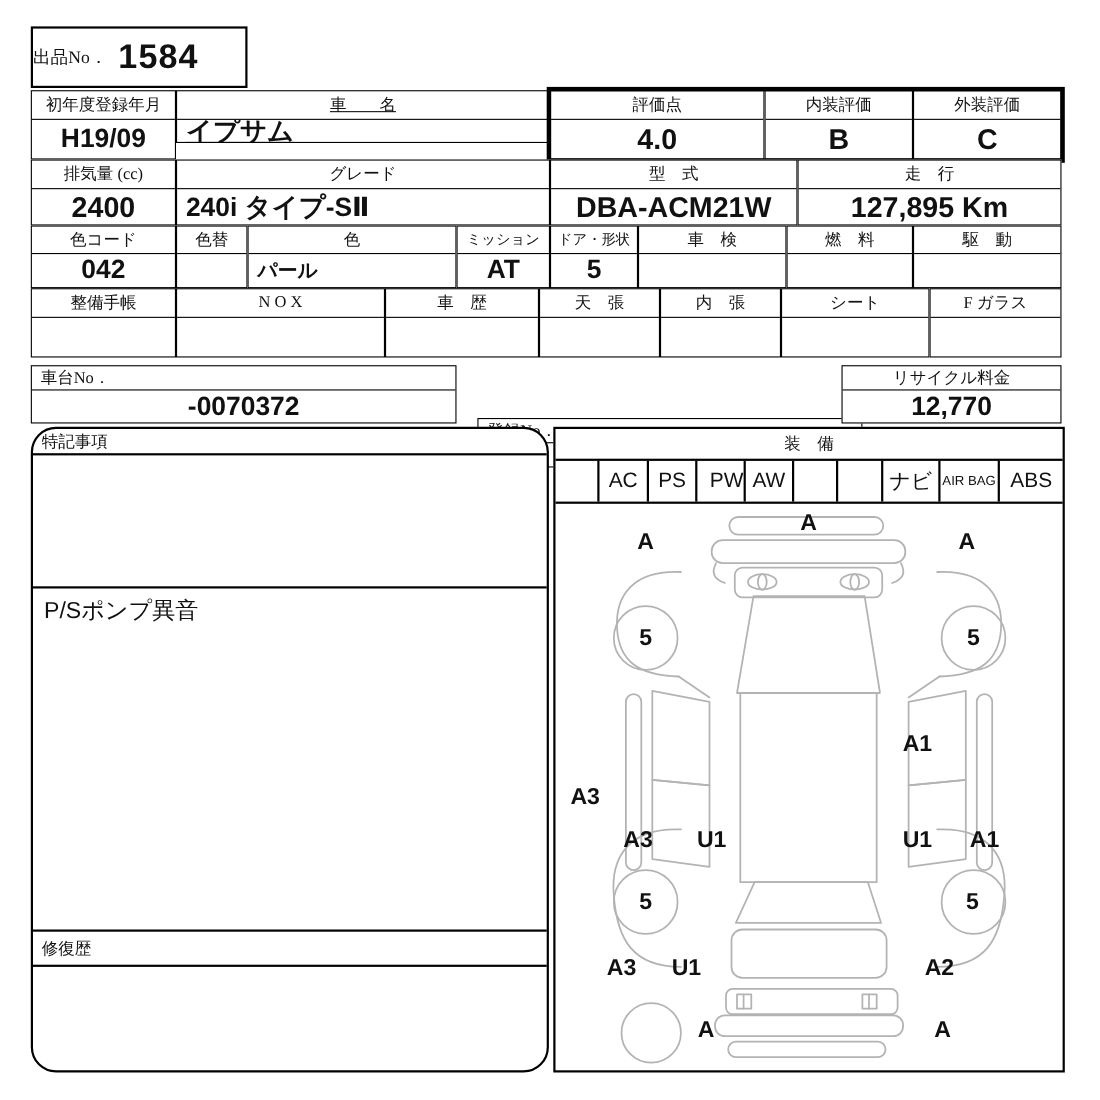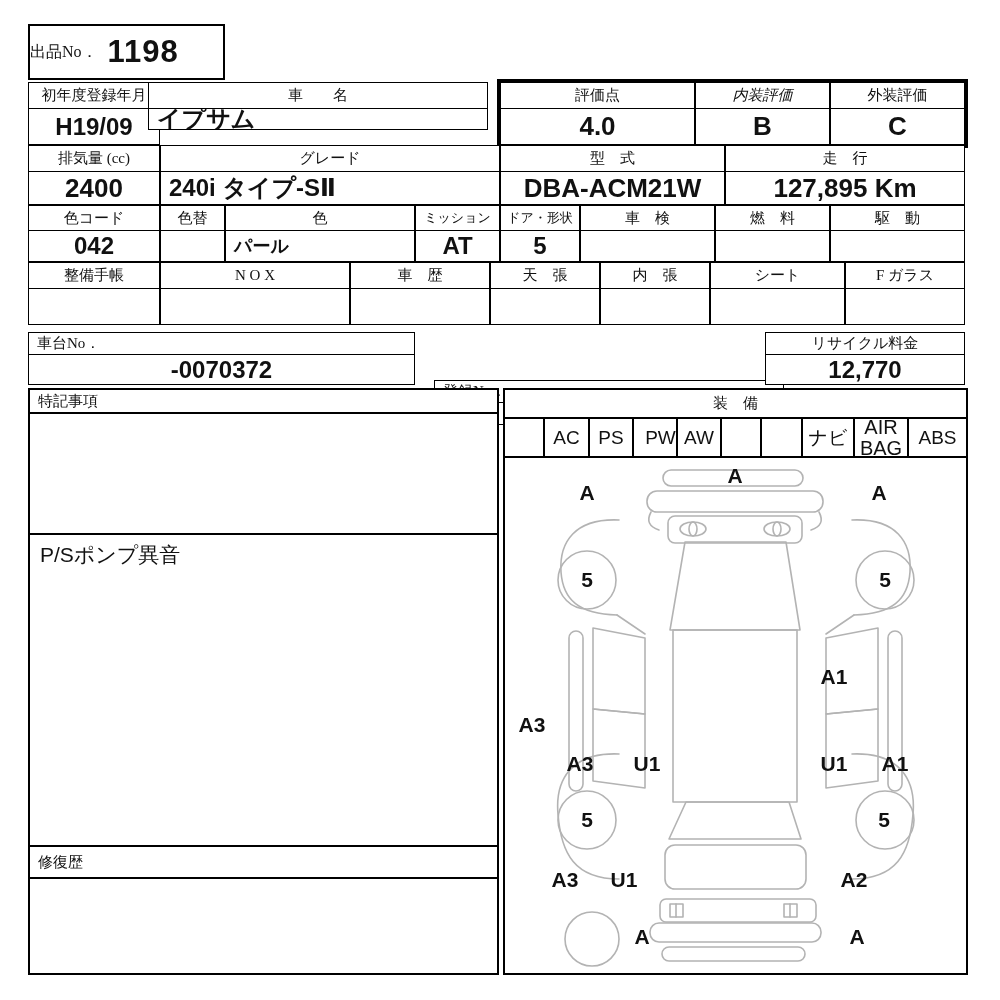--- a/index.html
+++ b/index.html
@@ -33,46 +33,46 @@
   .bline{border-bottom:2px solid #000;}
   .psnote{font-size:21px;padding:6px 10px;}
   
   .rightcol{border:2px solid #000;display:flex;flex-direction:column;background:#fff;}
   .equipHeader{height:29px;border-bottom:2px solid #000;box-sizing:border-box;display:flex;align-items:center;justify-content:center;
                font-family:"Liberation Serif","DejaVu Serif",serif;font-size:15px;}
   .equipRow{height:39px;border-bottom:2px solid #000;box-sizing:border-box;display:flex;}
   .ecell{box-sizing:border-box;border-right:2px solid #000;display:flex;align-items:center;justify-content:center;
          font-size:19px;white-space:nowrap;overflow:hidden;}
   .ecell:last-child{border-right:none;}
-  .ecell.small{white-space:normal;font-size:20px;line-height:1.05;text-align:center;font-stretch:condensed;}
+  .ecell.small{white-space:normal;font-size:12px;line-height:1.05;text-align:center;font-stretch:condensed;}
   .diagram{position:relative;flex:1;}
   .dlabel{position:absolute;transform:translate(-50%,-50%);font-weight:bold;font-size:21px;white-space:nowrap;}
 </style>
 </head>
 <body>
 
 <div class="abs lotbox" style="left:28px;top:24px;width:197px;height:56px;">
   <span class="lbl">出品No．</span>
-  <span class="val">1198</span>
+  <span class="val">1584</span>
 </div>
 
 <div class="cell" style="left:28px;top:82px;width:132px;height:63px;">
   <div class="ch" style="height:26px;">初年度登録年月</div>
   <div class="cv">H19/09</div>
 </div>
-<div class="cell" style="left:148px;top:82px;width:340px;height:48px;">
+<div class="cell" style="left:160px;top:82px;width:340px;height:48px;text-decoration:underline;">
   <div class="ch" style="height:26px;">車　　名</div>
   <div class="cv left md">イプサム</div>
 </div>
 <div class="cell" style="left:500px;top:82px;width:195px;height:63px;">
   <div class="ch" style="height:26px;">評価点</div>
   <div class="cv big">4.0</div>
 </div>
 <div class="cell" style="left:695px;top:82px;width:135px;height:63px;">
-  <div class="ch" style="height:26px;font-style:italic;">内装評価</div>
+  <div class="ch" style="height:26px;">内装評価</div>
   <div class="cv big">B</div>
 </div>
 <div class="cell" style="left:830px;top:82px;width:135px;height:63px;">
   <div class="ch" style="height:26px;">外装評価</div>
   <div class="cv big">C</div>
 </div>
 <div class="abs evalFrame" style="left:497px;top:79px;width:471px;height:69px;"></div>
 
 <div class="cell" style="left:28px;top:145px;width:132px;height:60px;">
   <div class="ch" style="height:26px;">排気量 (cc)</div>
@@ -159,21 +159,21 @@
 </div>
 <div class="cell" style="left:434px;top:332px;width:350px;height:45px;margin-top:48px;">
   <div class="ch left" style="height:22px;">登録No．</div>
   <div class="cv"></div>
 </div>
 <div class="cell" style="left:765px;top:332px;width:200px;height:53px;">
   <div class="ch" style="height:22px;">リサイクル料金</div>
   <div class="cv">12,770</div>
 </div>
 
-<div class="abs leftcol" style="left:28px;top:388px;width:471px;height:587px;">
+<div class="abs leftcol" style="left:28px;top:388px;width:471px;height:587px;border-radius:23px;">
   <div class="seclabel" style="height:24px;">特記事項</div>
   <div class="secbox bline" style="height:121px;"></div>
   <div class="secbox bline psnote" style="height:312px;">P/Sポンプ異音</div>
   <div class="seclabel" style="height:32px;">修復歴</div>
   <div class="secbox" style="flex:1;"></div>
 </div>
 
 <div class="abs rightcol" style="left:503px;top:388px;width:465px;height:587px;">
   <div class="equipHeader">装　備</div>
   <div class="equipRow">

